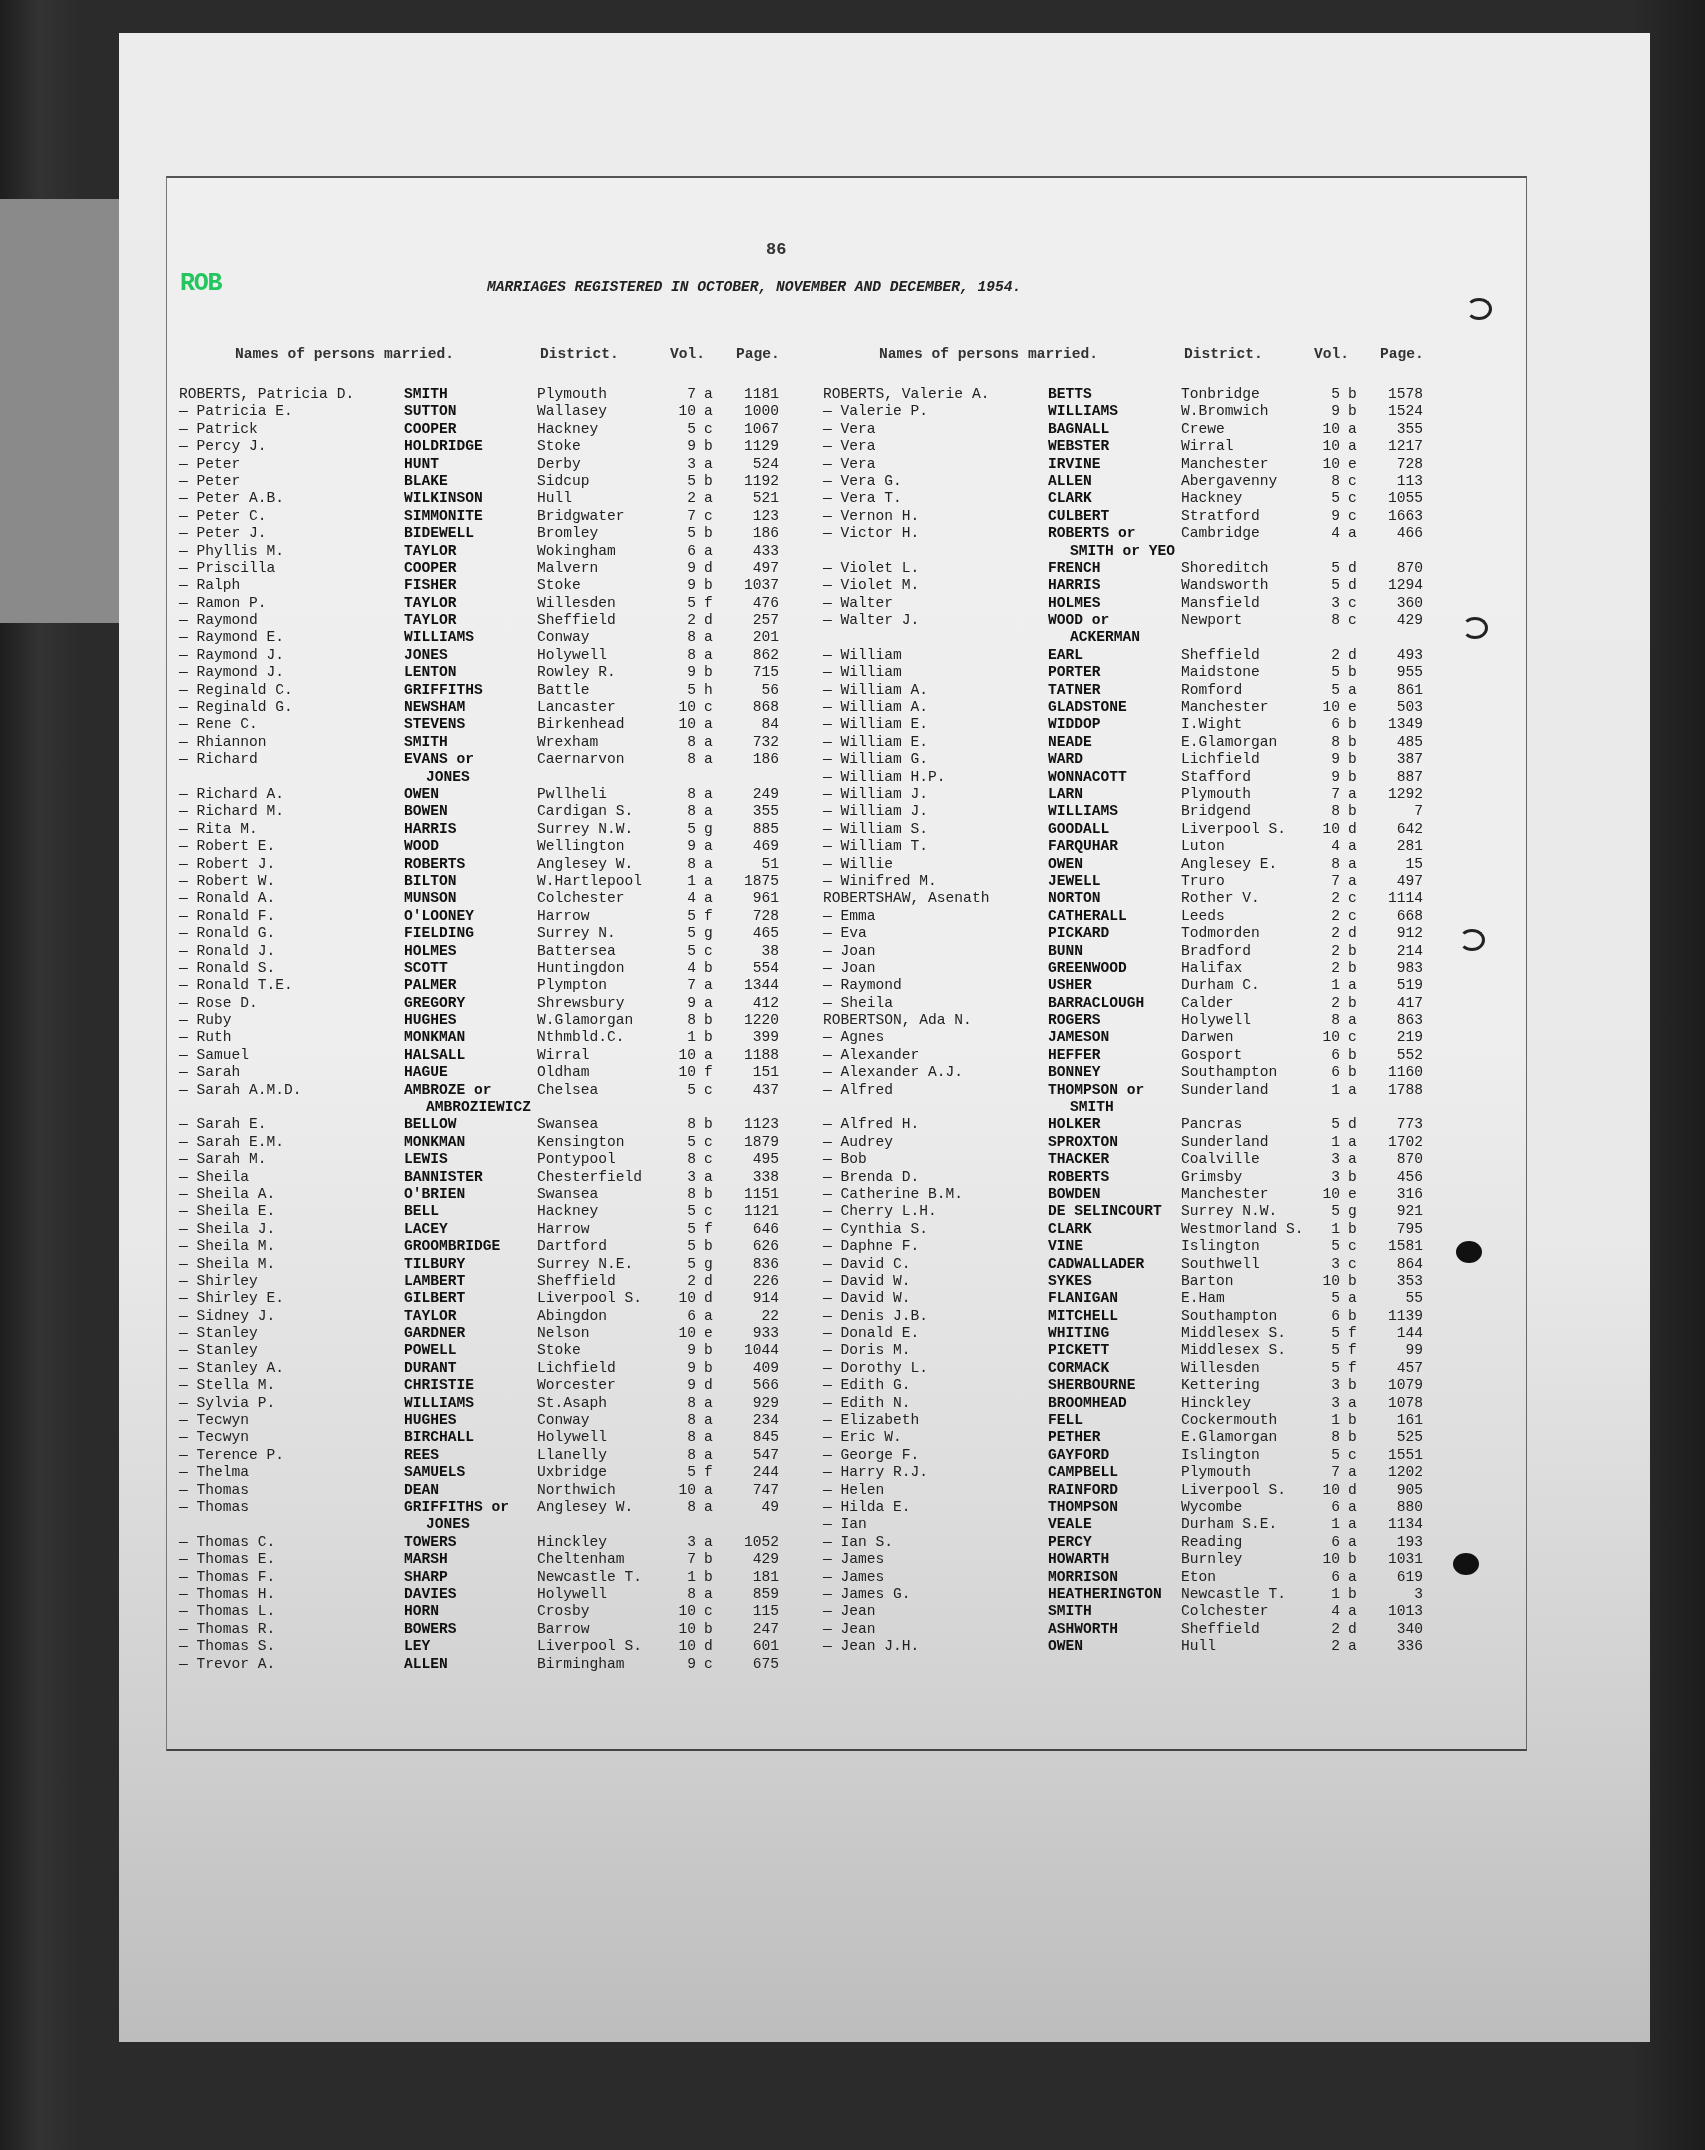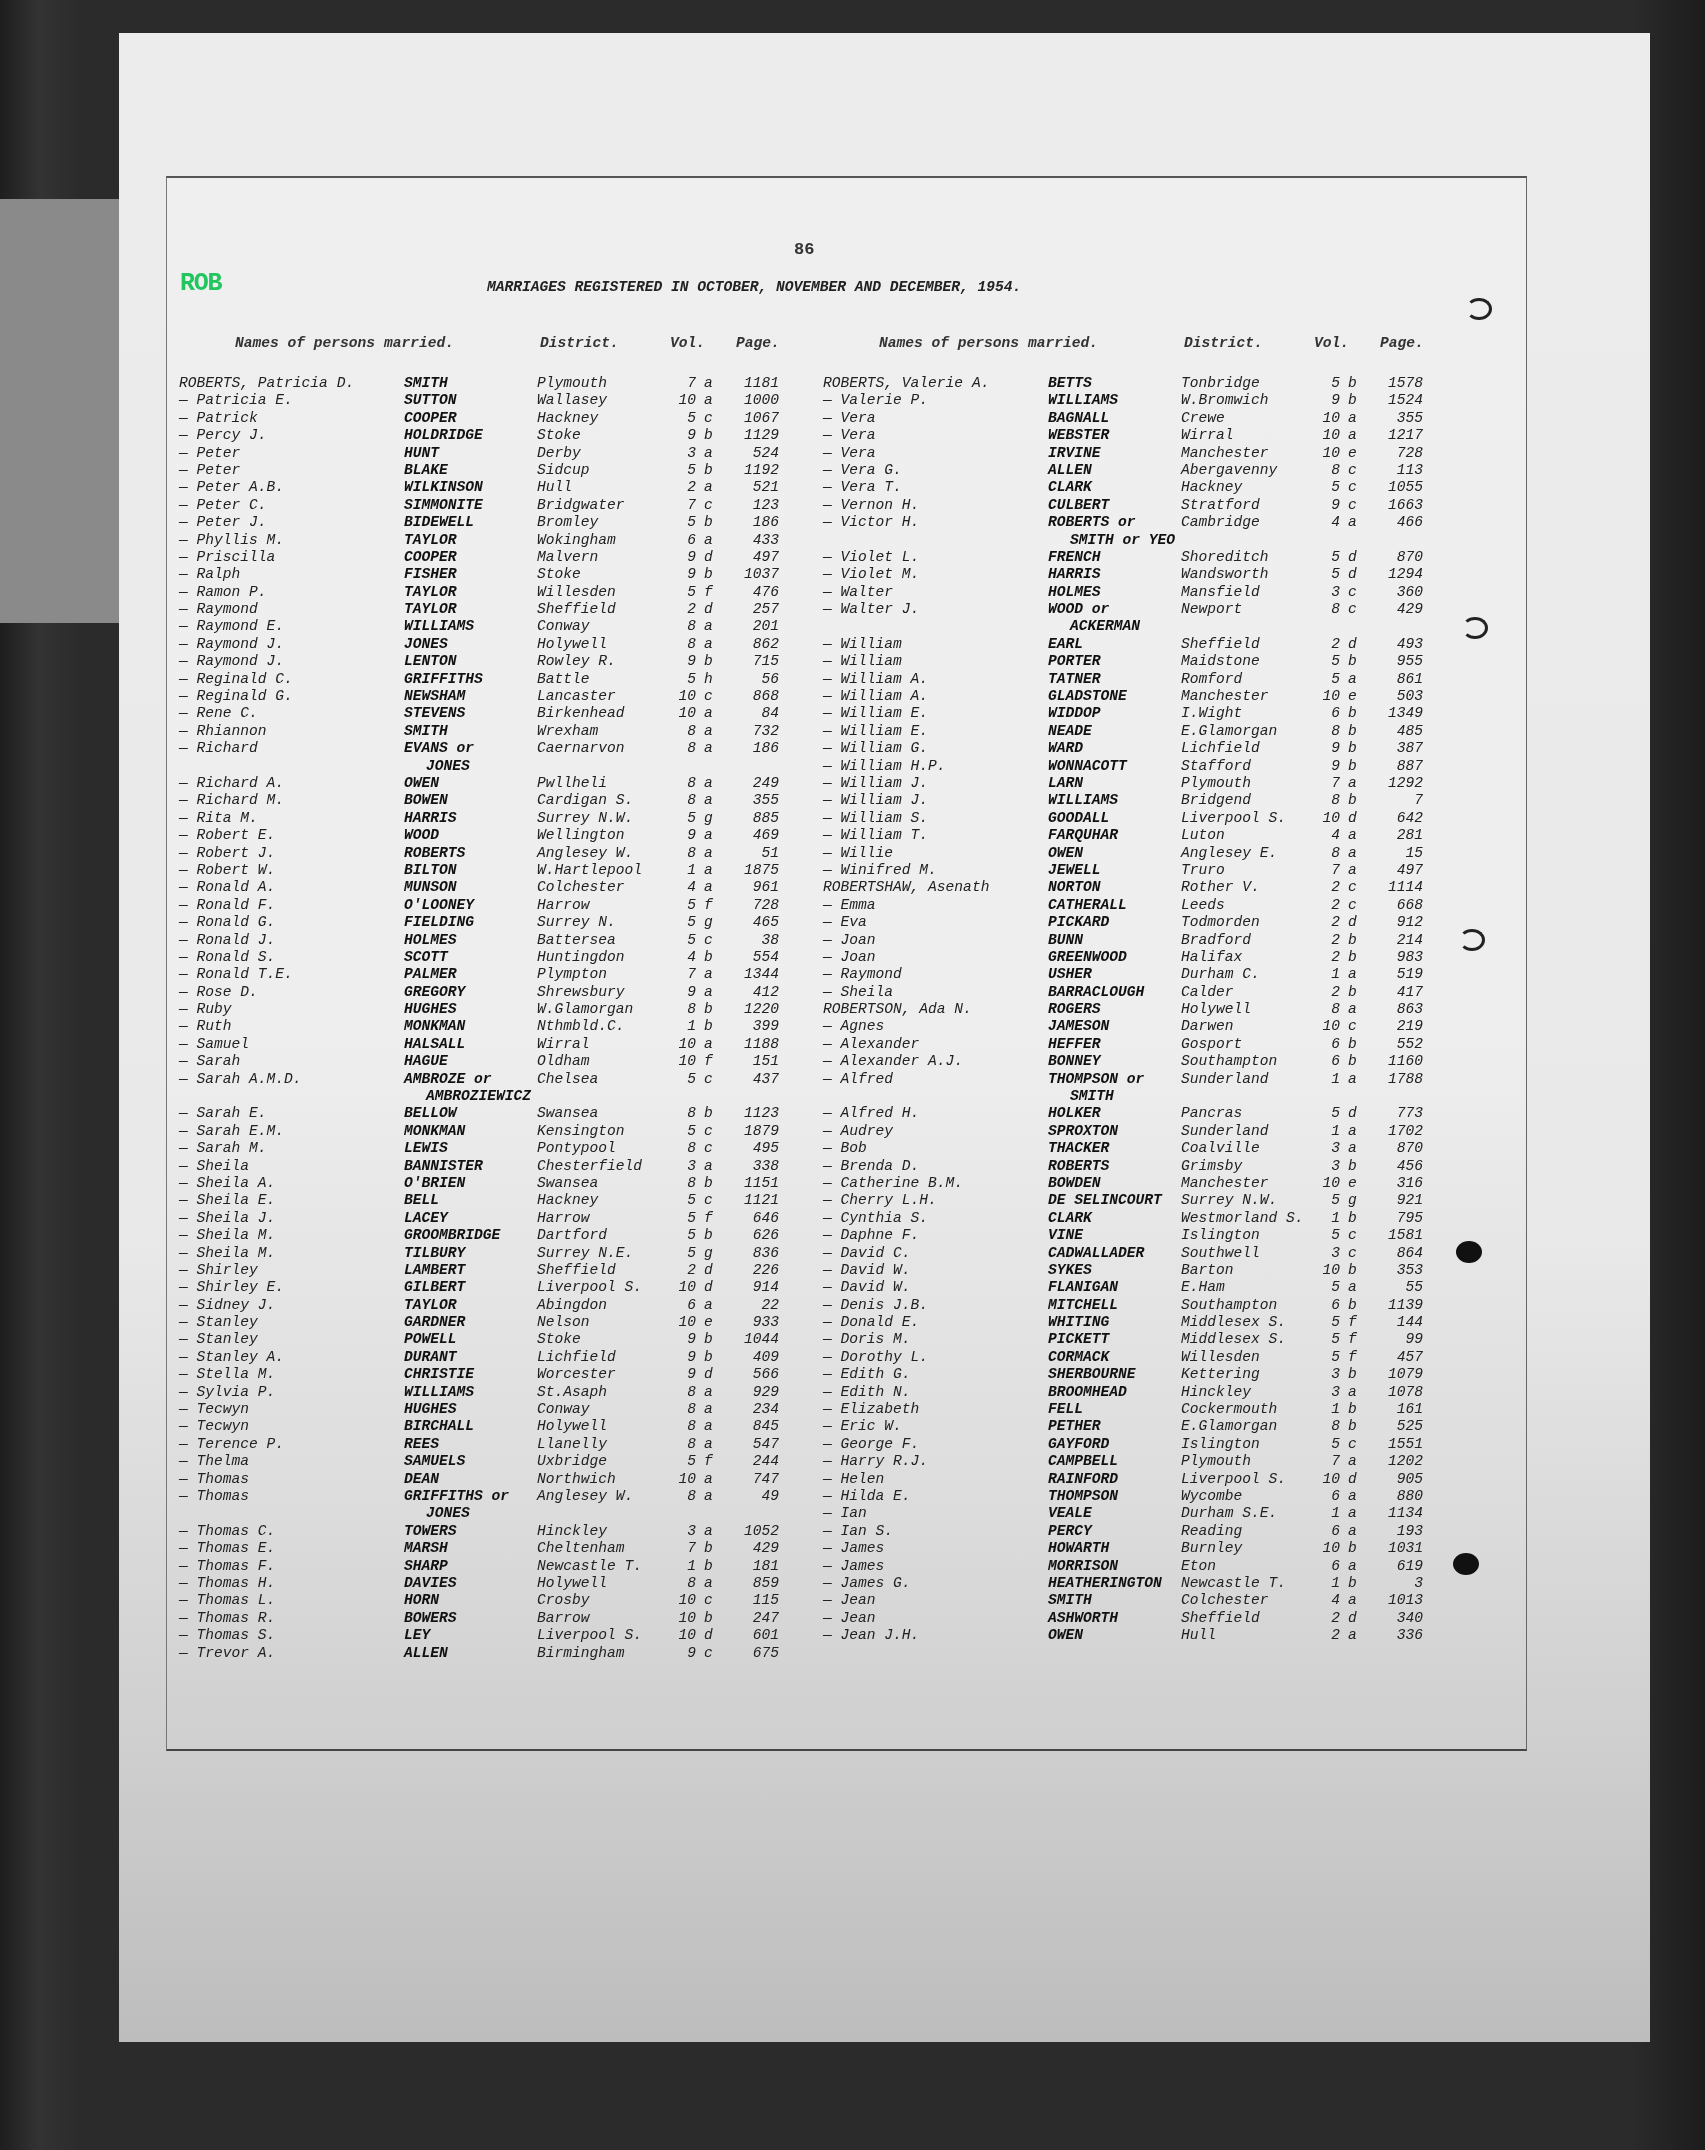--- a/index.html
+++ b/index.html
@@ -22,33 +22,33 @@
   }
   .inner-page {
     position: absolute; left: 166px; top: 176px; width: 1359px; height: 1571px;
     background: linear-gradient(180deg, #efefef 0%, #eeeeee 55%, #dcdcdc 85%, #cfcfcf 100%);
     border-top: 2.7px solid #555;
     border-left: 1.3px solid #777;
     border-right: 1.3px solid #666;
     border-bottom: 2px solid #444;
   }
   .page-number {
-    position: absolute; left: 794px; top: 240px; font-size: 17px; color: #333; font-weight: bold;
+    position: absolute; left: 766px; top: 240px; font-size: 17px; color: #333; font-weight: bold;
   }
   .rob-tag {
     position: absolute; left: 180px; top: 269px; font-family: Liberation Mono, monospace;
     font-size: 25px; font-weight: bold; color: #22c55e; letter-spacing: -1.3px;
   }
   .title {
     position: absolute; left: 487px; top: 279px; font-size: 14.6px; font-weight: bold; color: #222;
     letter-spacing: 0px;
     font-style: italic;
   }
   .col {
-    position: absolute; top: 335px; width: 636px; font-style: italic;
+    position: absolute; top: 346px; width: 636px;
   }
   .col.left { left: 179px; }
   .col.right { left: 823px; }
   .hdr, .row {
     position: relative; height: 17.4px; font-size: 14.6px; color: #222; white-space: nowrap;
   }
   .hdr { height: 20px; margin-bottom: 20px; color: #333; font-weight: bold; }
   .c-name { position: absolute; left: 0; }
   .c-spouse { position: absolute; left: 225px; font-weight: bold; color: #111; }
   .c-district { position: absolute; left: 358px; }

